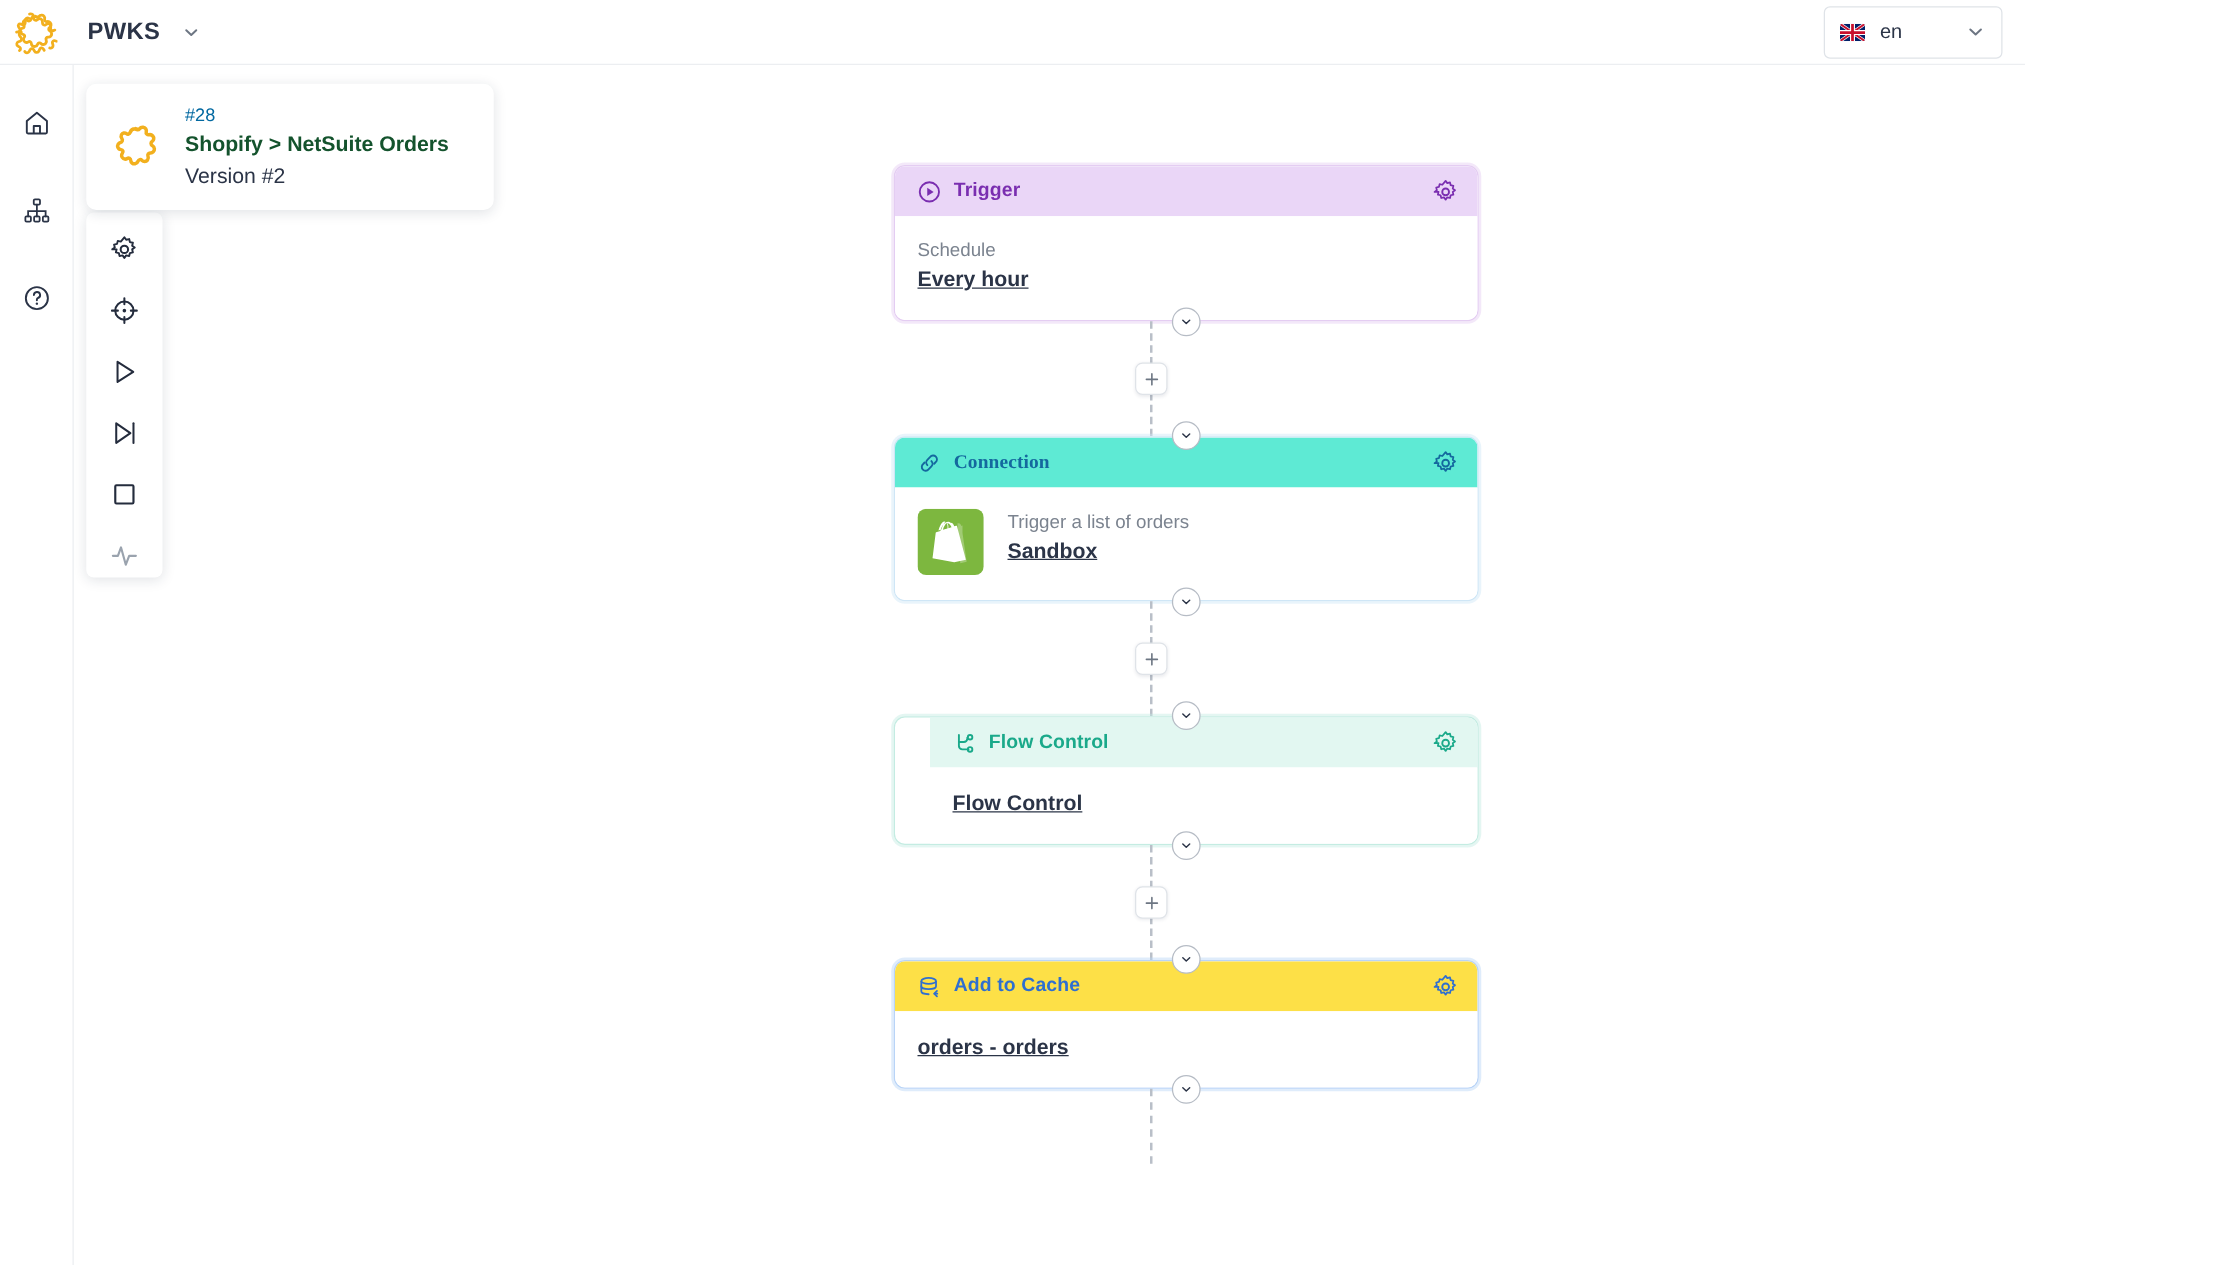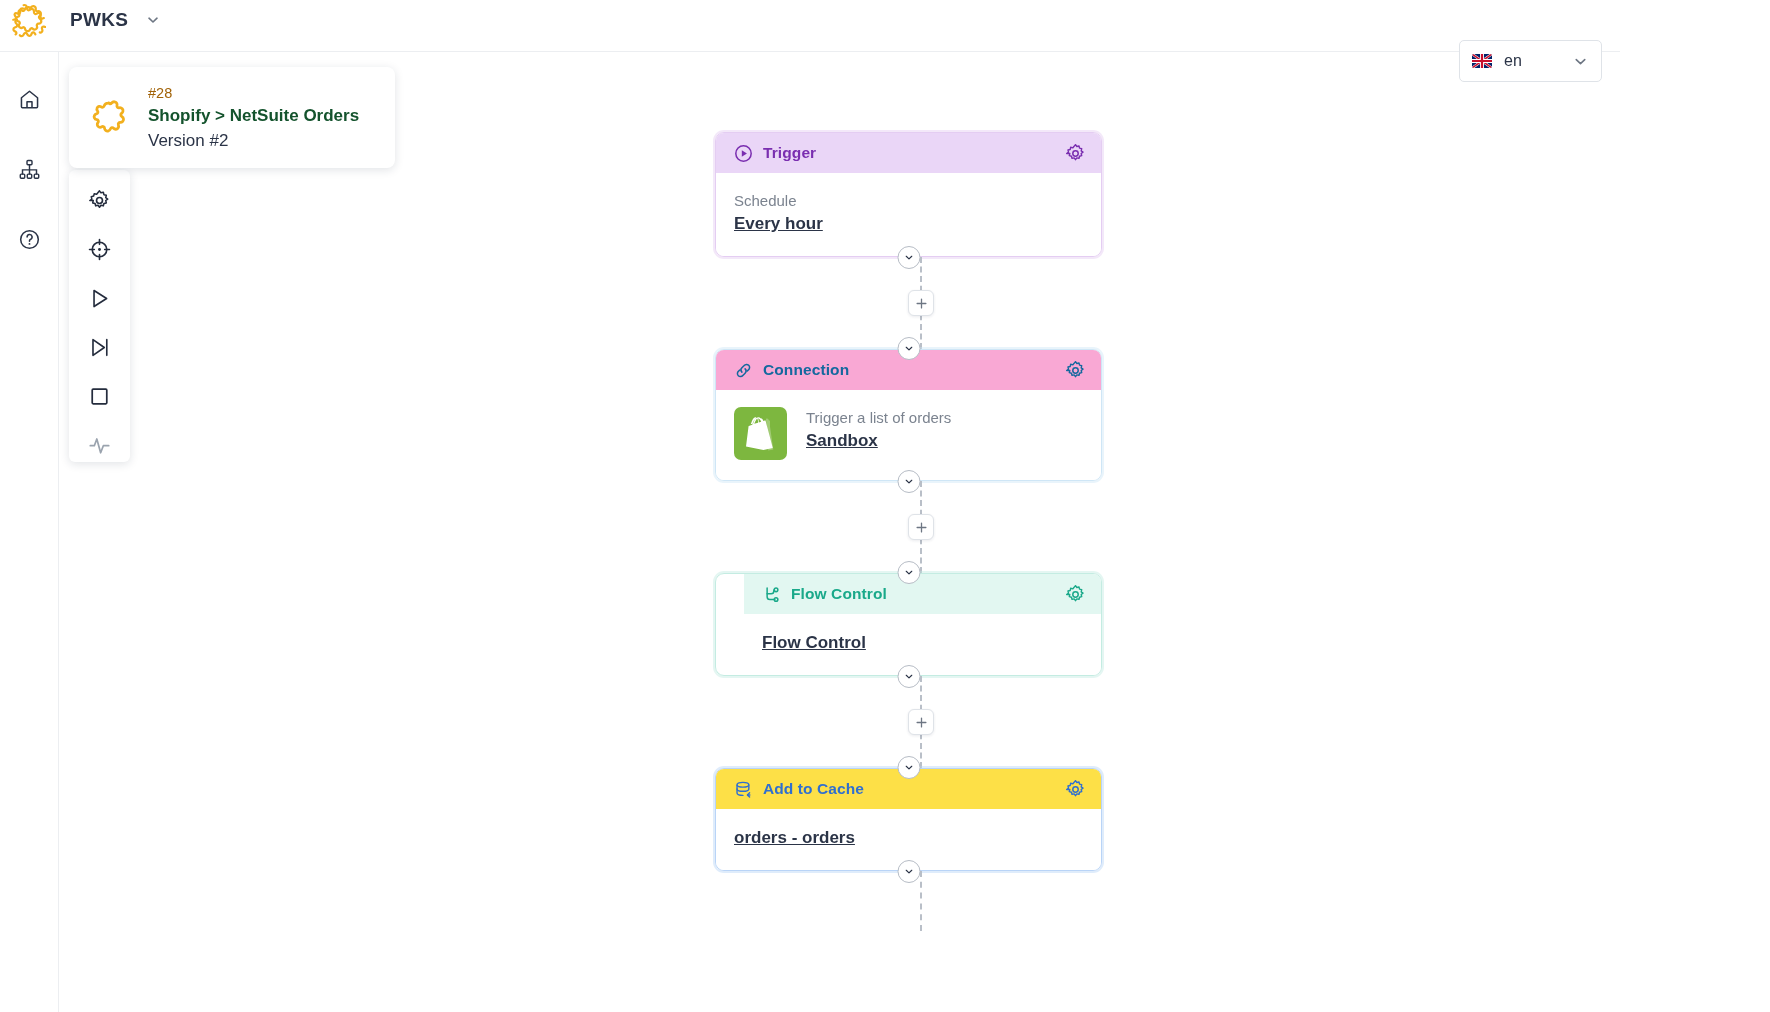--- a/index.html
+++ b/index.html
@@ -9,23 +9,22 @@
     background: #ffffff;
     overflow: hidden;
   }
 
   
   .topbar {
     position: absolute; top: 0; left: 0;
     width: 1620px; height: 52px;
     background: #ffffff;
     border-bottom: 1px solid #eceef1;
-    display: flex; align-items: flex-start;
+    display: flex; align-items: center;
     z-index: 40;
-    flex-direction: column;
   }
   .brand { display: flex; align-items: center; padding-left: 8px; }
   .brand-logo { width: 40px; height: 40px; display: flex; align-items: center; justify-content: center; }
   .brand-name {
     font-size: 19px; font-weight: bold; color: #2b3447;
     letter-spacing: .3px; margin-left: 22px;
   }
   .brand-caret { margin-left: 17px; display: flex; align-items: center; cursor: pointer; }
 
   .topbar-right {
@@ -81,21 +80,21 @@
     position: absolute; left: 10px; top: 15px;
     width: 326px; min-height: 101px;
     background: #fff; border-radius: 8px;
     box-shadow: 0 2px 10px rgba(26,38,64,.13);
     display: flex; align-items: center;
     padding: 14px 18px 14px 16px;
     z-index: 20;
   }
   .project-icon { width: 46px; height: 46px; flex: 0 0 auto; display:flex; align-items:center; justify-content:center; }
   .project-text { margin-left: 17px; }
-  .project-num { font-size: 14.5px; color: #a16207; line-height: 20px; }
+  .project-num { font-size: 14.5px; color: #0369a1; line-height: 20px; }
   .project-title { font-size: 17px; font-weight: bold; color: #14532d; line-height: 25px; }
   .project-version { font-size: 17px; font-weight: normal; color: #2b3447; line-height: 25px; }
 
   
   .toolstrip {
     position: absolute; left: 10px; top: 118px;
     width: 61px; height: 292px;
     background: #ffffff; border-radius: 6px;
     box-shadow: 0 2px 10px rgba(26,38,64,.13);
     display: flex; flex-direction: column; align-items: center;
@@ -110,21 +109,21 @@
   .tool-btn.is-disabled { color: #9aa3ae; cursor: default; }
 
   
   .flow {
     position: absolute; left: 656px; top: 80px;
     width: 412px;
   }
 
   .node {
     position: relative;
-    width: 387px;
+    width: 468px;
     border-radius: 9px;
     background: #ffffff;
     overflow: visible;
   }
   .node-inner {
     border-radius: 9px;
     overflow: hidden;
     border: 1px solid transparent;
   }
   .node-head {
@@ -145,21 +144,21 @@
   .node-main { font-size: 17px; font-weight: bold; color: #2b3447; line-height: 24px; text-decoration: underline; }
   .node-app-icon { width: 53px; height: 53px; flex: 0 0 auto; margin-right: 19px; }
 
   
   .node.trigger  .node-inner { border-color: #e4cdf2; box-shadow: 0 0 0 2px rgba(228,205,242,.45); }
   .node.trigger  .node-head  { background: #ead6f7; }
   .node.trigger  .node-head-title { color: #7a2eb0; }
   .node.trigger  .node-head-icon, .node.trigger .node-gear { color: #7a2eb0; }
 
   .node.connection .node-inner { border-color: #cfe6f6; box-shadow: 0 0 0 2px rgba(207,230,246,.45); }
-  .node.connection .node-head  { background: #f9a8d4; }
+  .node.connection .node-head  { background: #5eead4; font-family: Liberation Serif, serif; }
   .node.connection .node-head-title { color: #14689e; }
   .node.connection .node-head-icon, .node.connection .node-gear { color: #14689e; }
 
   .node.flowctl .node-inner { border-color: #c4ece2; box-shadow: 0 0 0 2px rgba(196,236,226,.45); padding-left: 28px; }
   .node.flowctl .node-head  { background: #e2f7f1; }
   .node.flowctl .node-head-title { color: #1aa98a; }
   .node.flowctl .node-head-icon, .node.flowctl .node-gear { color: #1aa98a; }
 
   .node.cache .node-inner { border-color: #b9d4f7; box-shadow: 0 0 0 2px rgba(185,212,247,.45); }
   .node.cache .node-head  { background: #fde047; }

